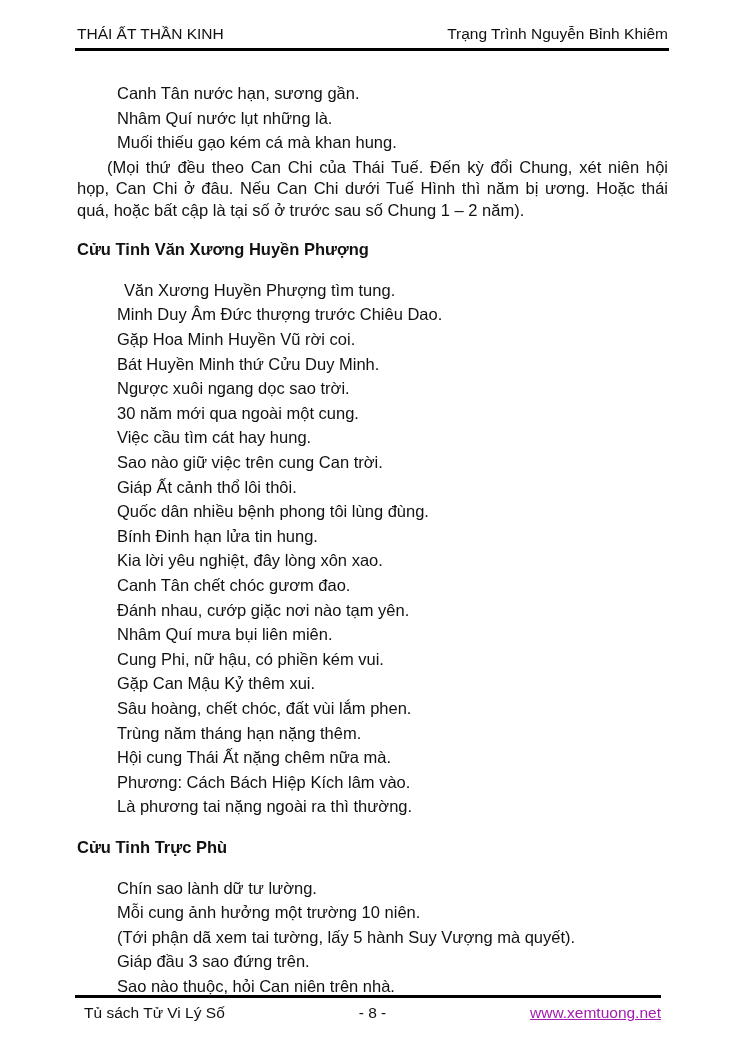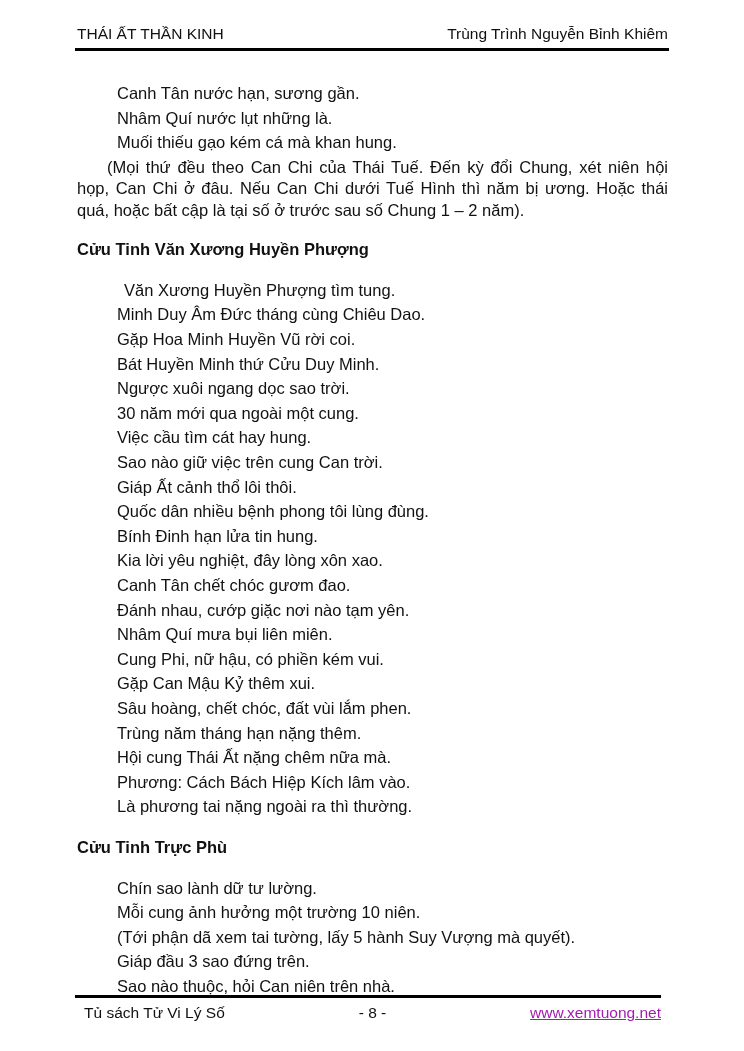--- a/index.html
+++ b/index.html
@@ -90,33 +90,33 @@
     cursor: pointer;
   }
 </style>
 </head>
 <body>
 
 <div class="page">
 
   <div class="header">
     <span class="header-left">THÁI ẤT THẦN KINH</span>
-    <span class="header-right">Trùng Trình Nguyễn Bỉnh Khiêm</span>
+    <span class="header-right">Trạng Trình Nguyễn Bỉnh Khiêm</span>
   </div>
 
   <div class="header-rule"></div>
 
   <div class="content">
       <div class="block-verse">Canh Tân nước hạn, sương gần.</div>
       <div class="block-verse">Nhâm Quí nước lụt những là.</div>
       <div class="block-verse">Muối thiếu gạo kém cá mà khan hung.</div>
       <div class="block-paragraph">(Mọi thứ đều theo Can Chi của Thái Tuế. Đến kỳ đổi Chung, xét niên hội họp, Can Chi ở đâu. Nếu Can Chi dưới Tuế Hình thì năm bị ương. Hoặc thái quá, hoặc bất cập là tại số ở trước sau số Chung 1 – 2 năm).</div>
       <div class="block-heading">Cửu Tinh Văn Xương Huyền Phượng</div>
       <div class="block-verse_indent">Văn Xương Huyền Phượng tìm tung.</div>
-      <div class="block-verse">Minh Duy Âm Đức tháng cùng Chiêu Dao.</div>
+      <div class="block-verse">Minh Duy Âm Đức thượng trước Chiêu Dao.</div>
       <div class="block-verse">Gặp Hoa Minh Huyền Vũ rời coi.</div>
       <div class="block-verse">Bát Huyền Minh thứ Cửu Duy Minh.</div>
       <div class="block-verse">Ngược xuôi ngang dọc sao trời.</div>
       <div class="block-verse">30 năm mới qua ngoài một cung.</div>
       <div class="block-verse">Việc cầu tìm cát hay hung.</div>
       <div class="block-verse">Sao nào giữ việc trên cung Can trời.</div>
       <div class="block-verse">Giáp Ất cảnh thổ lôi thôi.</div>
       <div class="block-verse">Quốc dân nhiều bệnh phong tôi lùng đùng.</div>
       <div class="block-verse">Bính Đinh hạn lửa tin hung.</div>
       <div class="block-verse">Kia lời yêu nghiệt, đây lòng xôn xao.</div>

